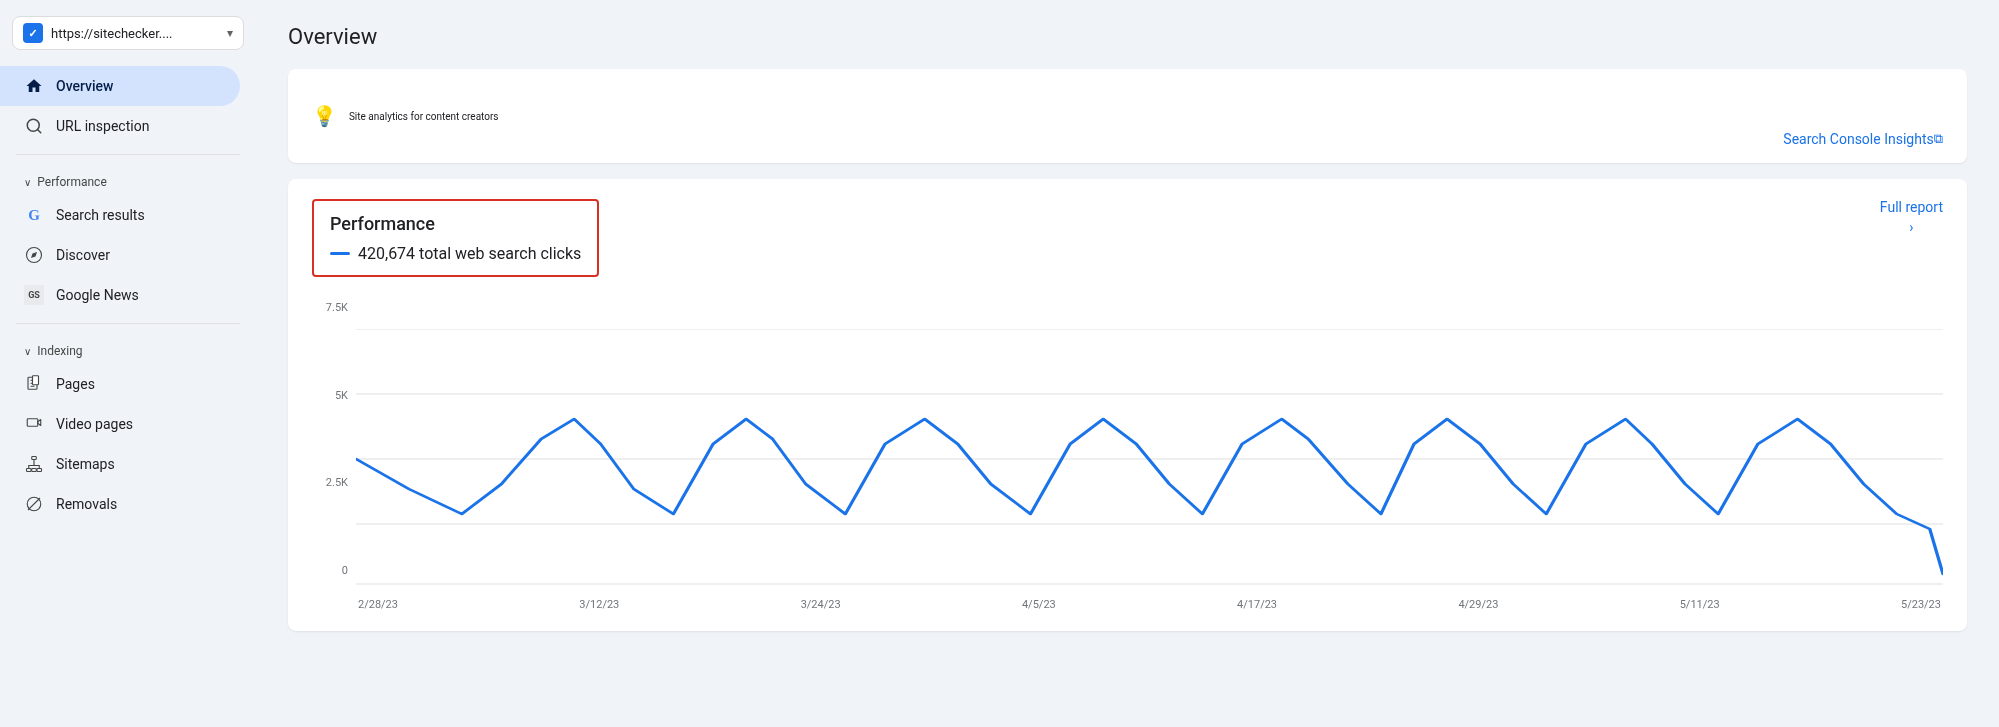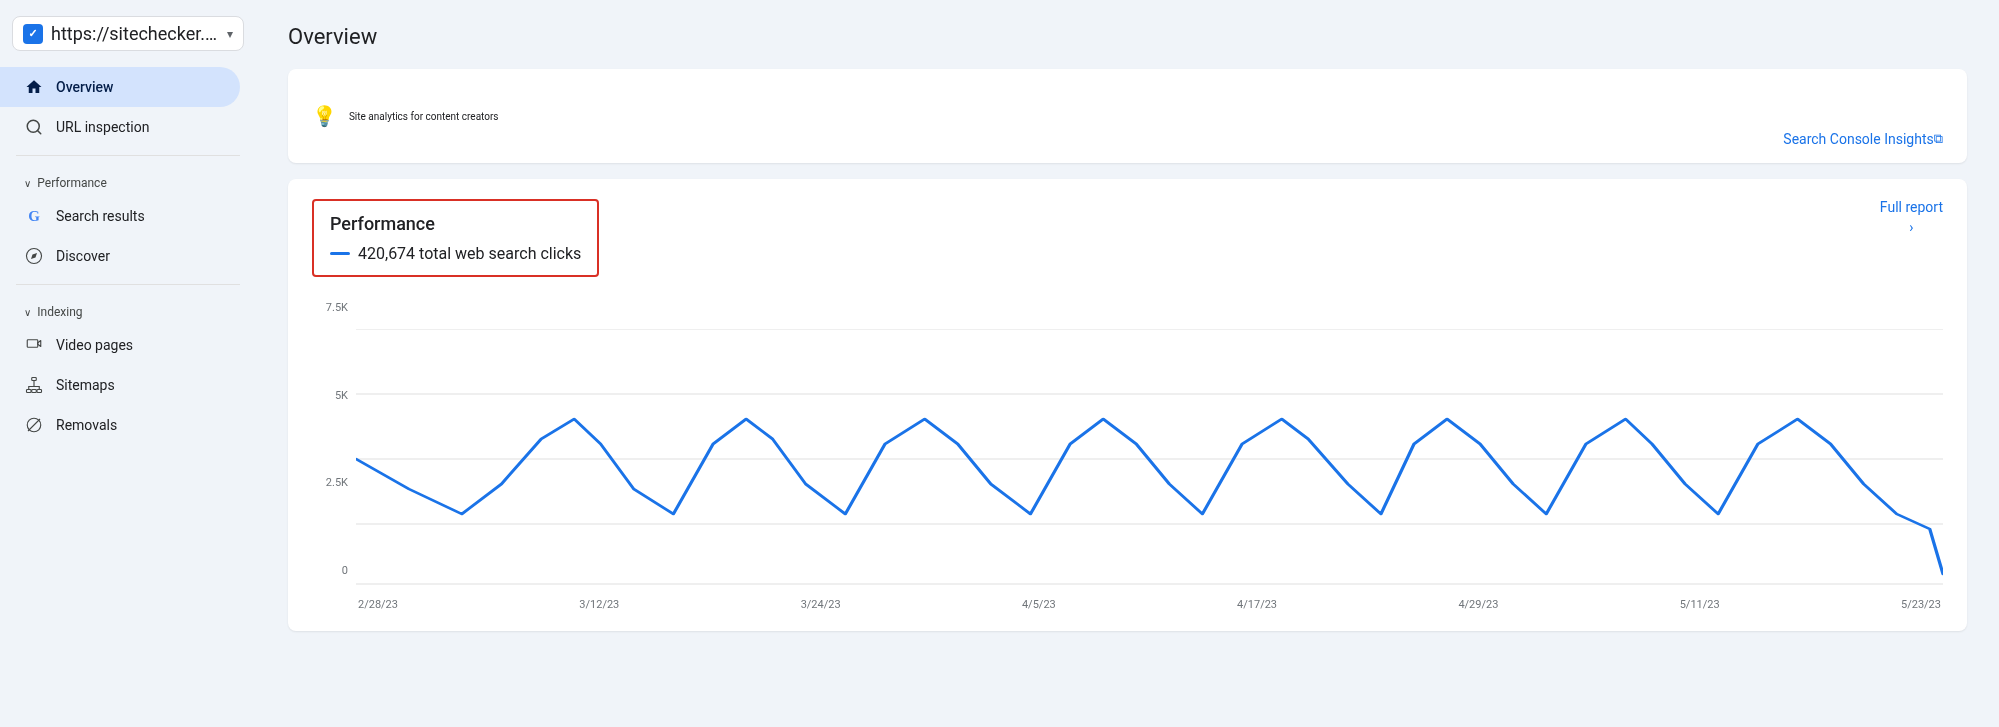--- a/index.html
+++ b/index.html
@@ -50,21 +50,21 @@
 
     .sidebar-url-bar .url-icon::after {
       content: '✓';
       color: white;
       font-size: 11px;
       font-weight: bold;
     }
 
     .sidebar-url-text {
       flex: 1;
-      font-size: 18px;
+      font-size: 13px;
       color: #202124;
       overflow: hidden;
       text-overflow: ellipsis;
       white-space: nowrap;
     }
 
     .sidebar-url-chevron {
       color: #5f6368;
       font-size: 12px;
     }
@@ -322,28 +322,42 @@
   <div class="sidebar-nav-item">
     <span class="nav-icon">
       <svg width="18" height="18" viewBox="0 0 24 24" fill="none">
         <circle cx="12" cy="12" r="10" stroke="#444746" stroke-width="1.5"></circle>
         <path d="M8 16l2-6 6-2-2 6-6 2z" fill="#444746"></path>
       </svg>
     </span>
     <span>Discover</span>
   </div>
 
+  <div class="sidebar-nav-item">
+    <span class="nav-icon" style="font-size:9px; font-weight:bold; color:#444746; background:#e8eaed; border-radius:2px; padding:1px 2px; line-height:1;">GS</span>
+    <span>Google News</span>
+  </div>
 
   <div class="sidebar-divider"></div>
 
   <div class="sidebar-section-label">
     <span class="chevron">∨</span>
     <span>Indexing</span>
   </div>
 
+  <div class="sidebar-nav-item">
+    <span class="nav-icon">
+      <svg width="18" height="18" viewBox="0 0 24 24" fill="none">
+        <rect x="4" y="3" width="12" height="16" rx="1" stroke="#444746" stroke-width="1.5"></rect>
+        <path d="M8 7h6M8 11h6M8 15h4" stroke="#444746" stroke-width="1.5" stroke-linecap="round"></path>
+        <rect x="10" y="1" width="8" height="12" rx="1" stroke="#444746" stroke-width="1.5" fill="white"></rect>
+      </svg>
+    </span>
+    <span>Pages</span>
+  </div>
 
   <div class="sidebar-nav-item">
     <span class="nav-icon">
       <svg width="18" height="18" viewBox="0 0 24 24" fill="none">
         <rect x="3" y="5" width="14" height="10" rx="1" stroke="#444746" stroke-width="1.5"></rect>
         <path d="M17 9l4-3v8l-4-3V9z" stroke="#444746" stroke-width="1.5" stroke-linejoin="round"></path>
       </svg>
     </span>
     <span>Video pages</span>
   </div>

